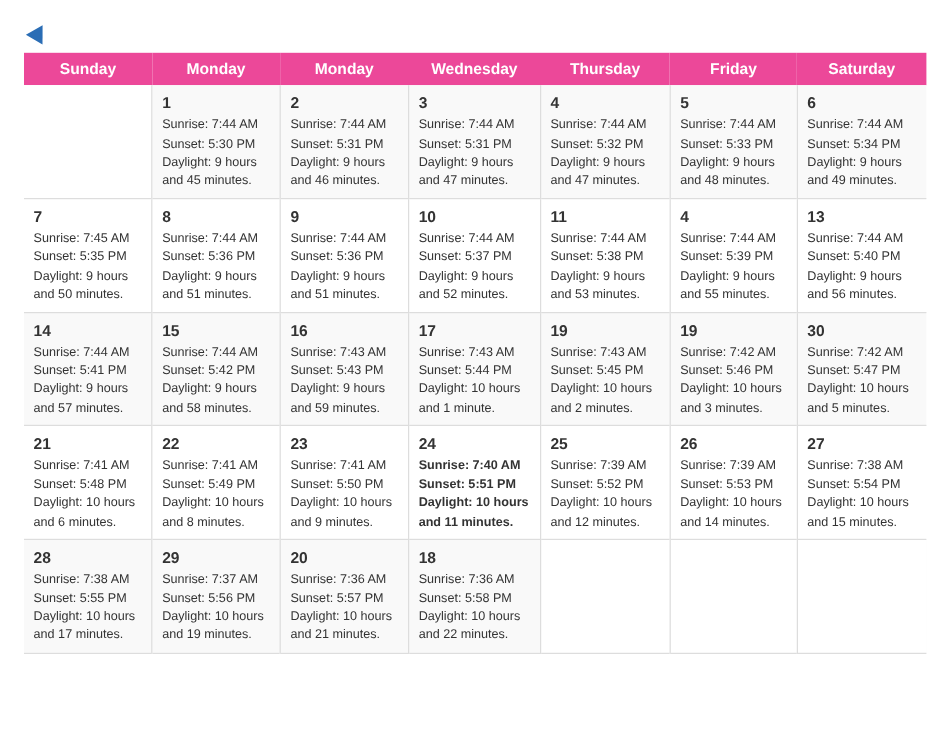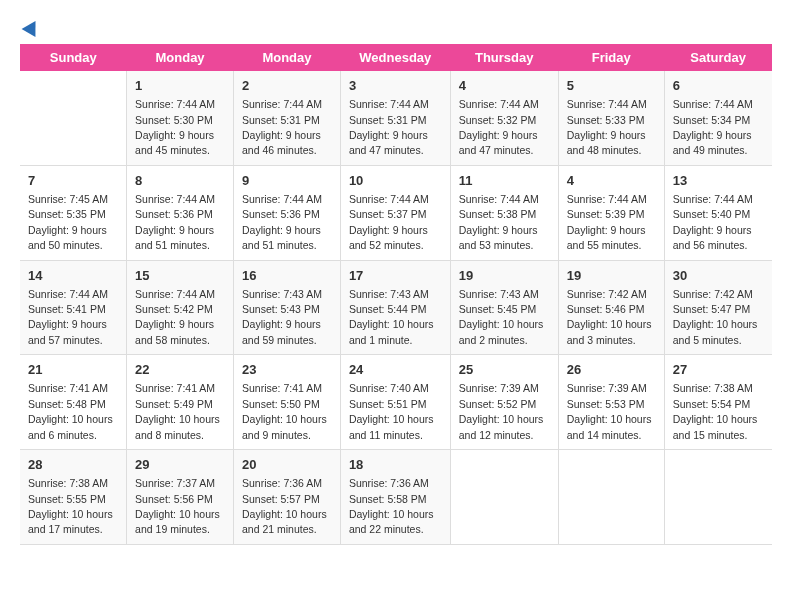--- a/index.html
+++ b/index.html
@@ -229,21 +229,21 @@
 Daylight: 10 hours
 and 6 minutes.</span></td>
         <td><span class="day-number">22</span><span class="day-info" style="white-space: pre-line;">Sunrise: 7:41 AM
 Sunset: 5:49 PM
 Daylight: 10 hours
 and 8 minutes.</span></td>
         <td><span class="day-number">23</span><span class="day-info" style="white-space: pre-line;">Sunrise: 7:41 AM
 Sunset: 5:50 PM
 Daylight: 10 hours
 and 9 minutes.</span></td>
-        <td><span class="day-number">24</span><span class="day-info" style="white-space: pre-line;">Sunrise: 7:40 AM
+        <td><span class="day-number">24</span><span class="day-info" style="white-space: pre-line; font-weight: bold;">Sunrise: 7:40 AM
 Sunset: 5:51 PM
 Daylight: 10 hours
 and 11 minutes.</span></td>
         <td><span class="day-number">25</span><span class="day-info" style="white-space: pre-line;">Sunrise: 7:39 AM
 Sunset: 5:52 PM
 Daylight: 10 hours
 and 12 minutes.</span></td>
         <td><span class="day-number">26</span><span class="day-info" style="white-space: pre-line;">Sunrise: 7:39 AM
 Sunset: 5:53 PM
 Daylight: 10 hours

